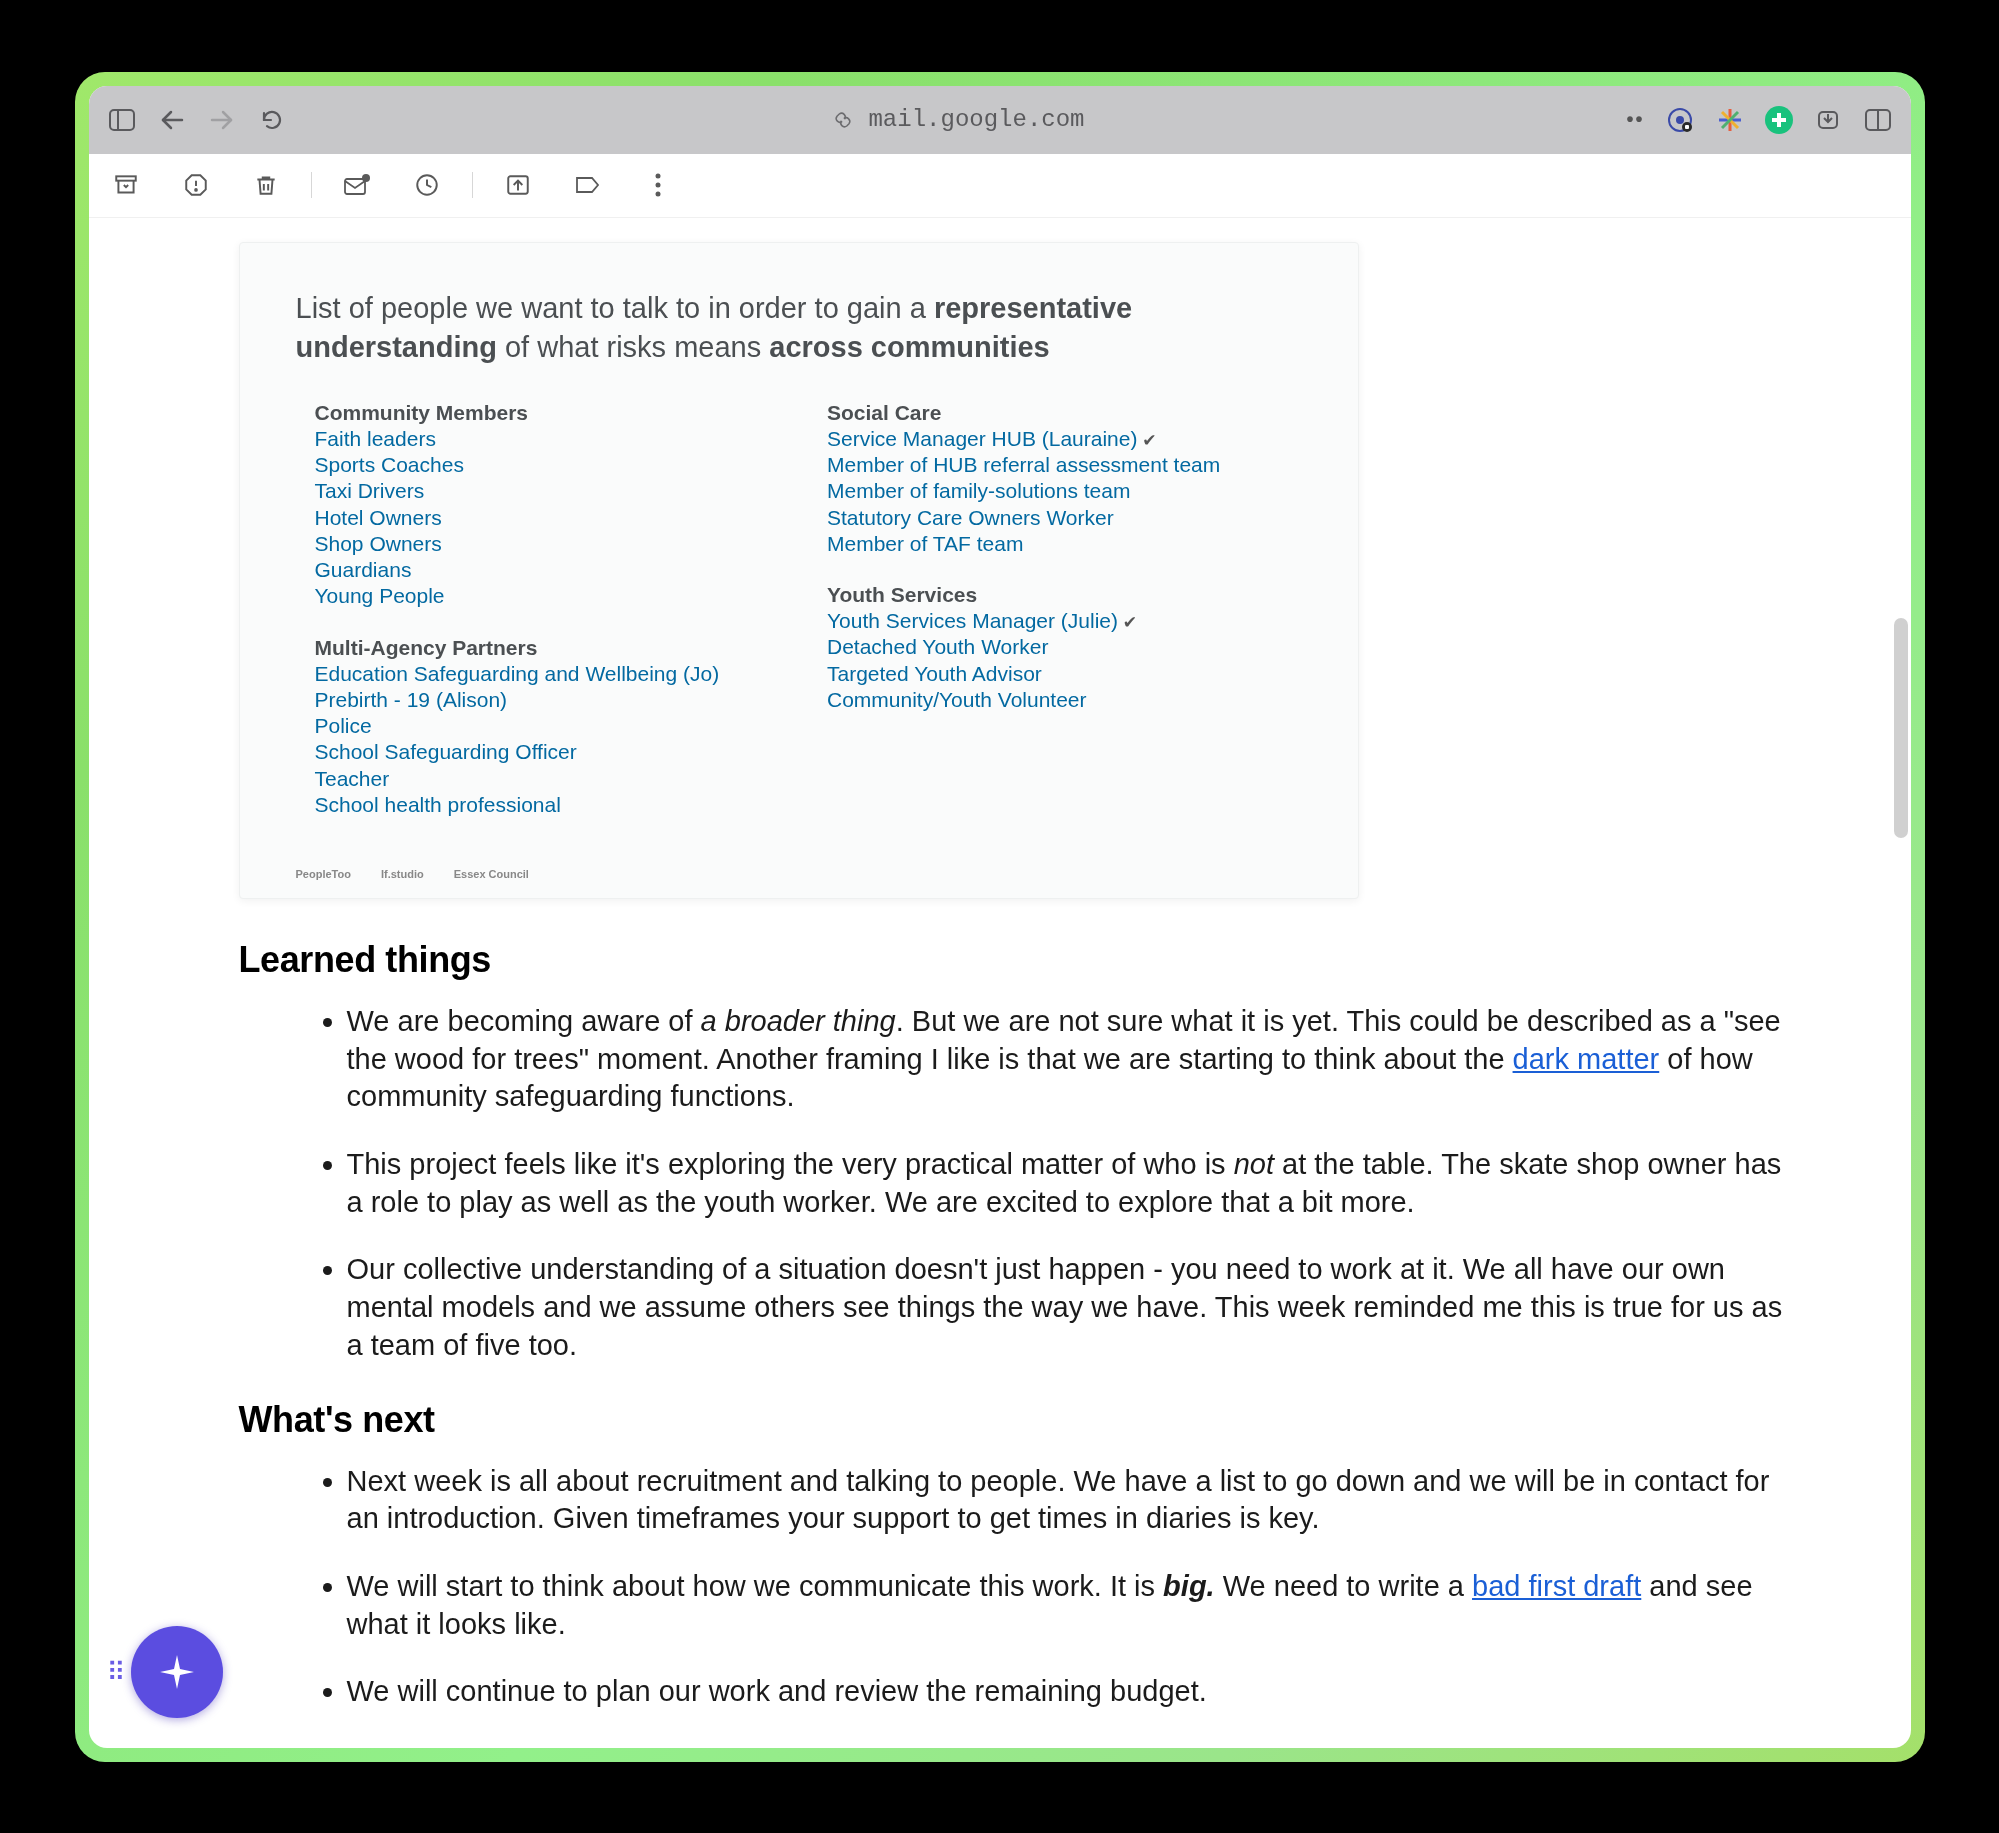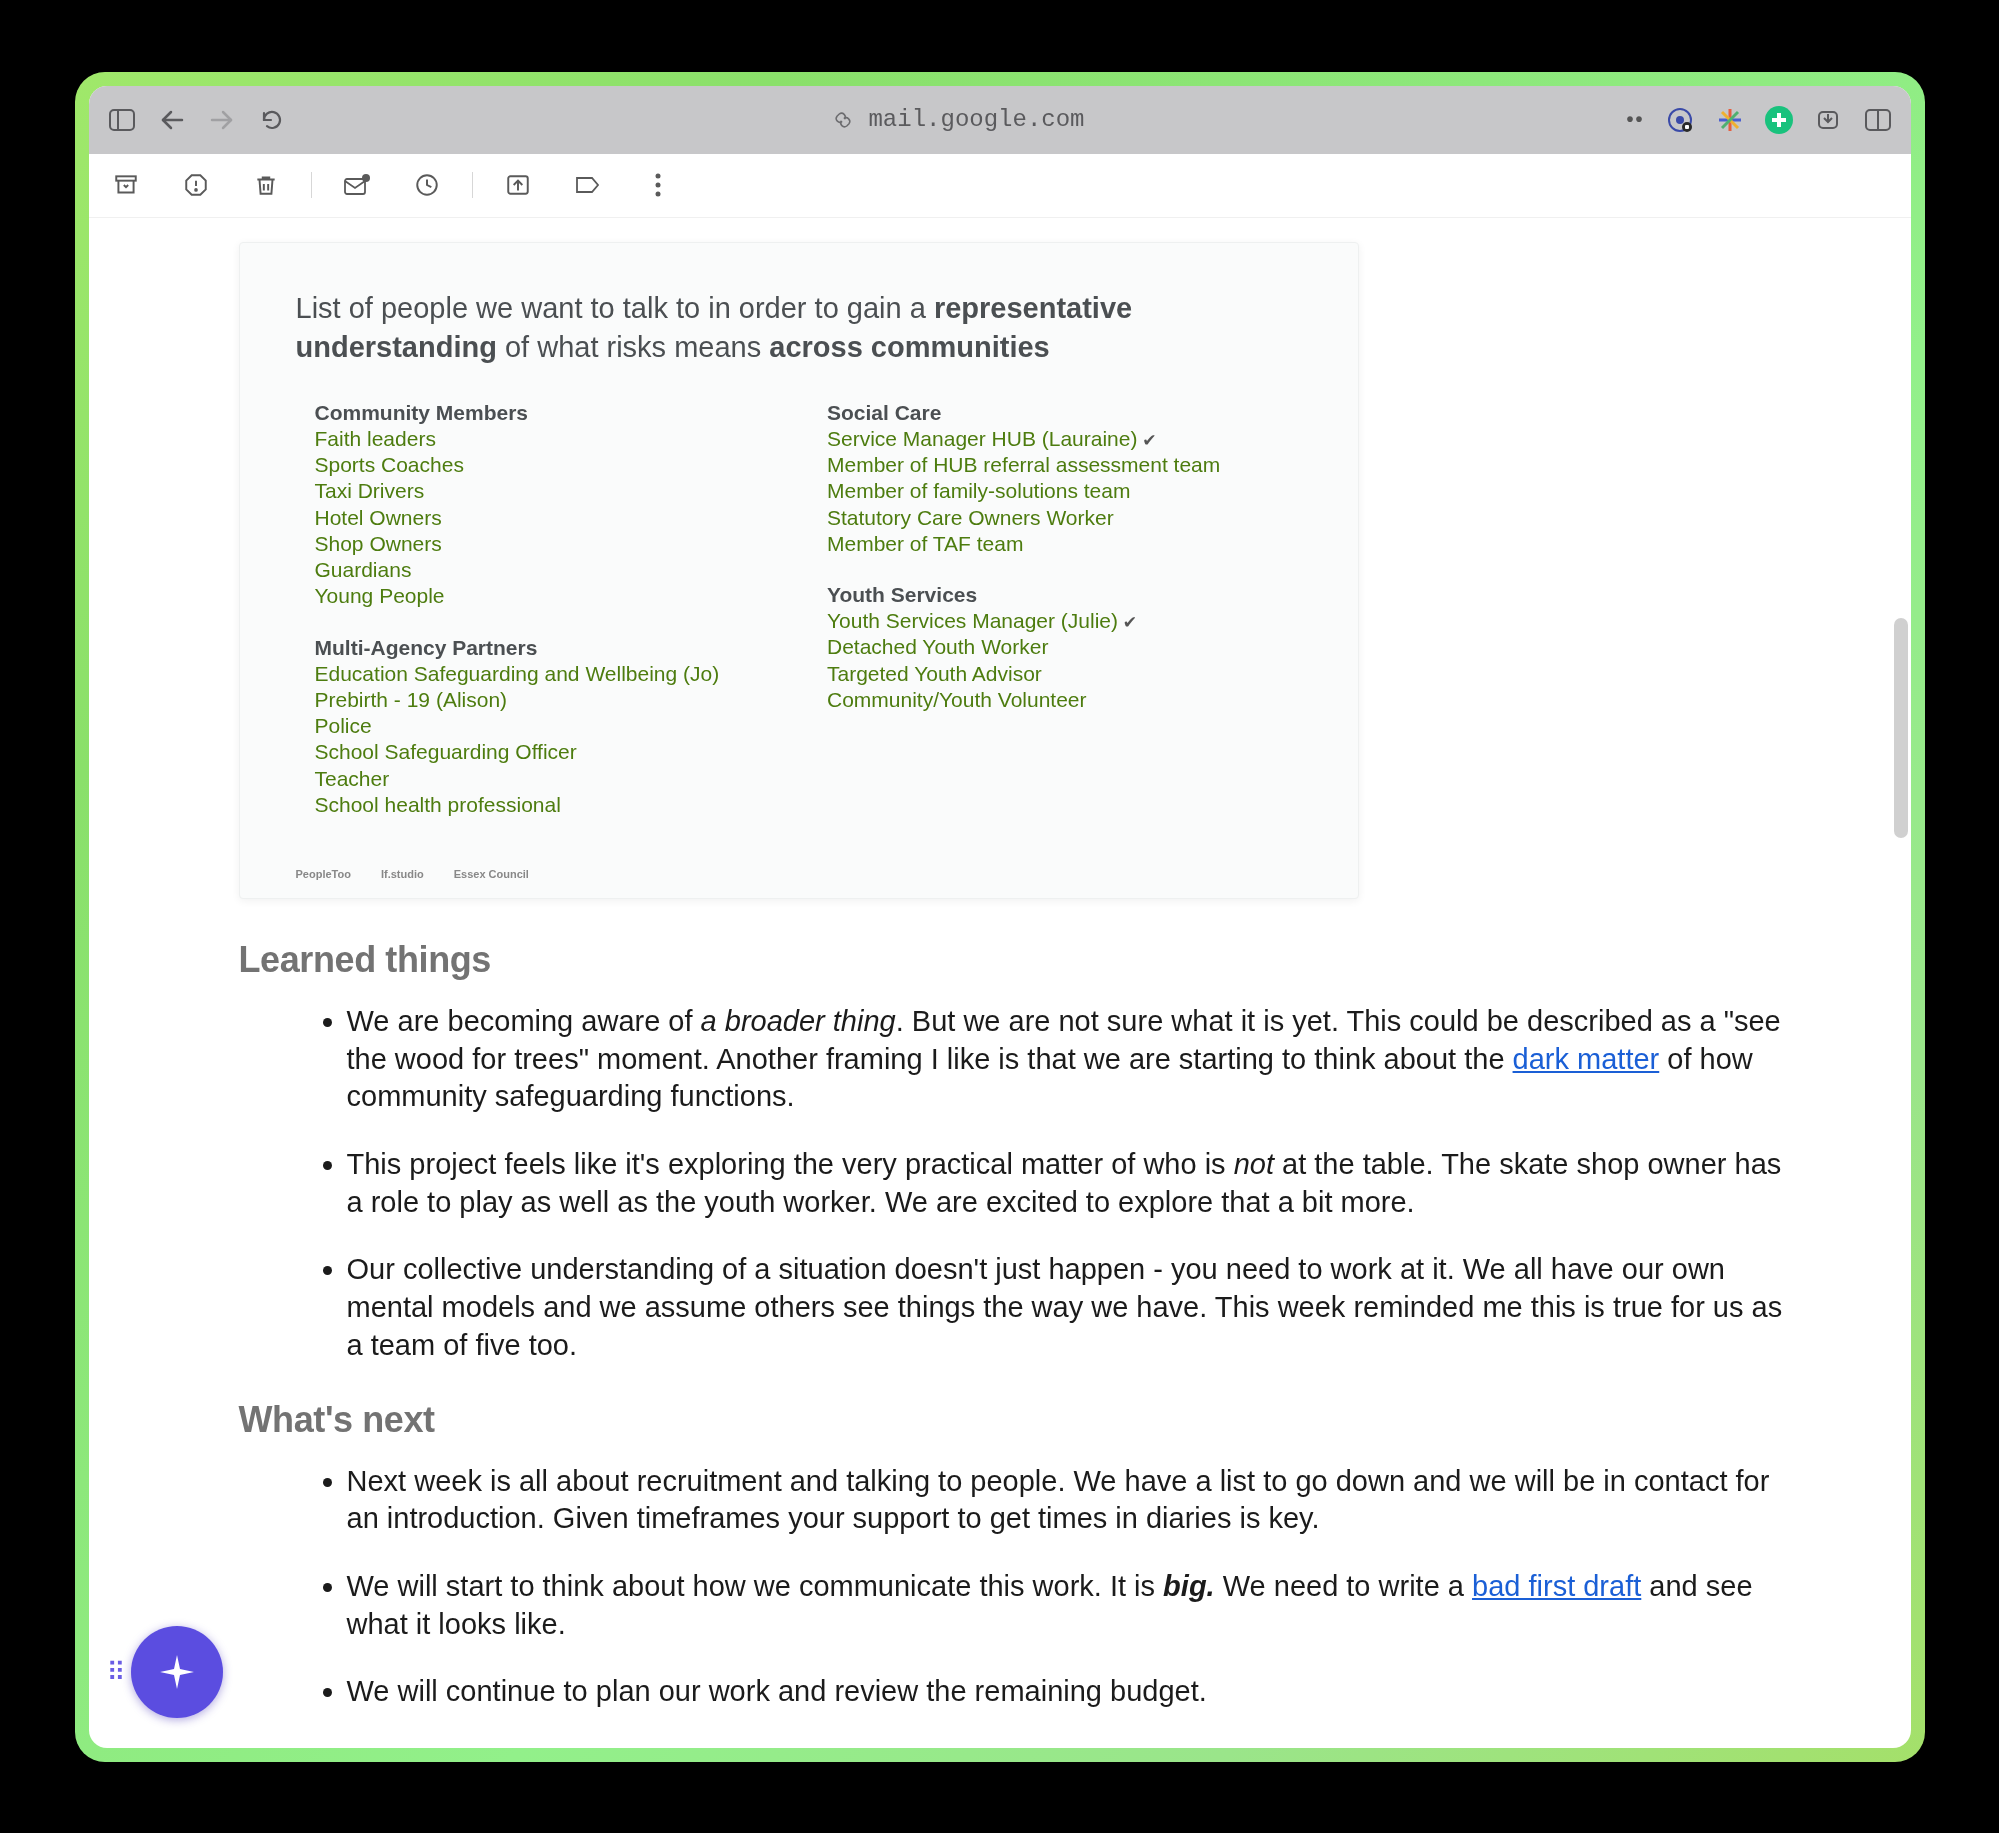--- a/index.html
+++ b/index.html
@@ -141,40 +141,40 @@
   .card-col { flex: 1; }
   .group-title {
     font-size: 21px;
     font-weight: 700;
     color: #4b4f52;
     margin-top: 2px;
     margin-bottom: 1px;
   }
   .group-item {
     font-size: 21px;
-    color: #4d7c0f;
+    color: #0369a1;
     line-height: 1.25;
     margin-bottom: 0;
   }
   .group-block { margin-bottom: 26px; }
   .check::after { content: " ✔"; color:#555; font-size:17px; }
   .card-footer {
     display:flex;
     gap: 30px;
     margin-top: 24px;
     font-size: 11px;
     color:#888;
     font-weight:600;
   }
   
   .doc-body { width: 1580px; }
   h2.section {
     font-size: 36px;
     font-weight: 800;
-    color: #737373;
+    color: #000000;
     margin: 34px 0 22px 0;
     letter-spacing: -0.4px;
   }
   ul.bullets {
     list-style: disc;
     margin-left: 108px;
     padding-right: 20px;
   }
   ul.bullets li {
     font-size: 29px;

